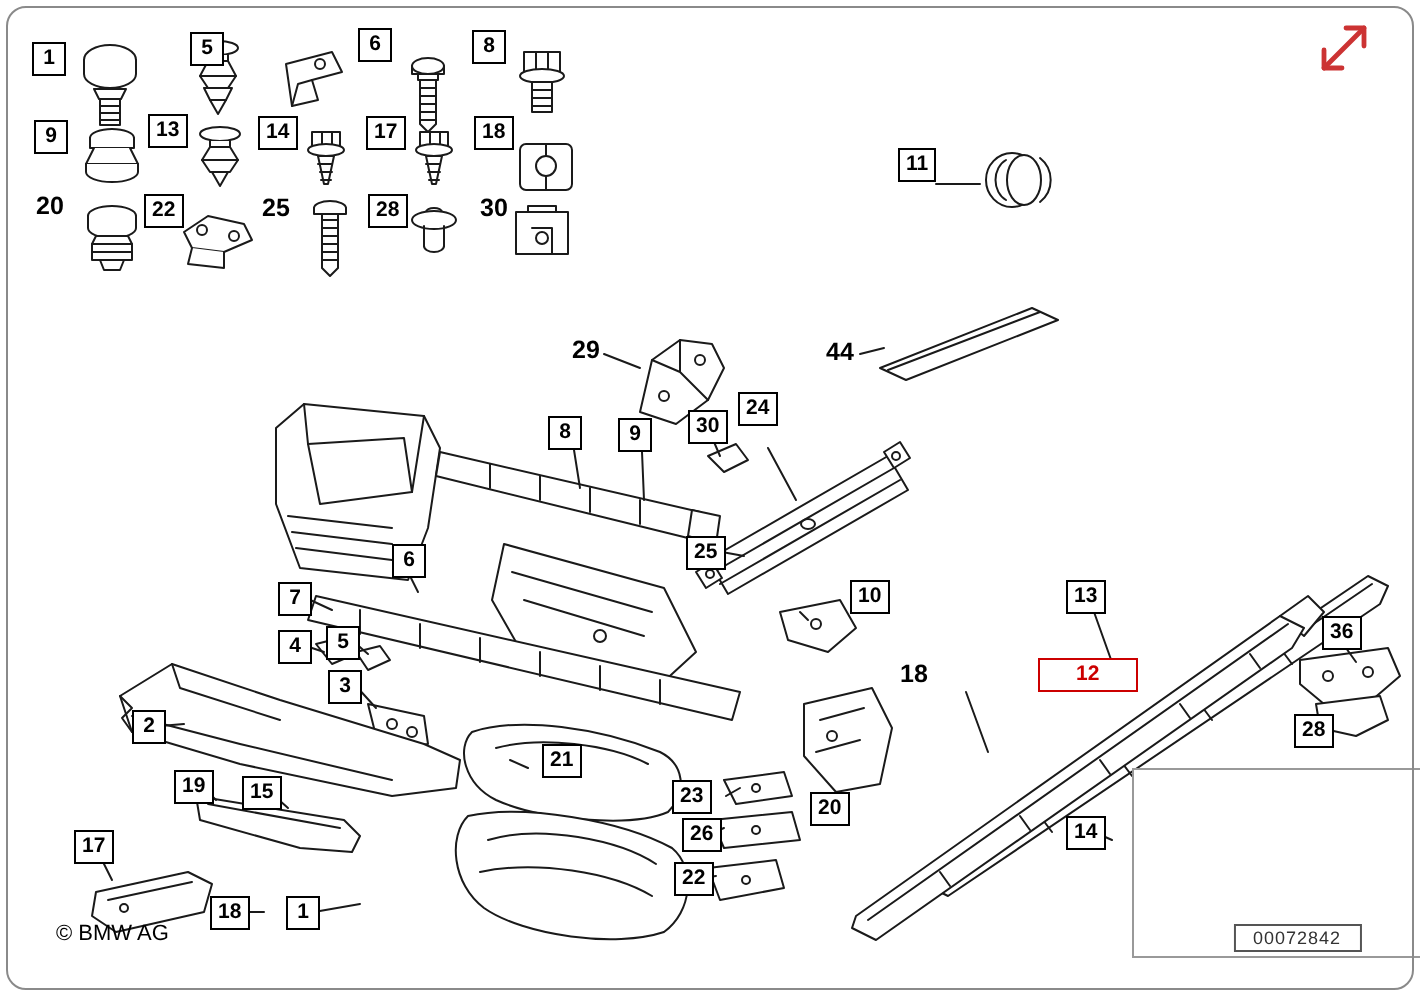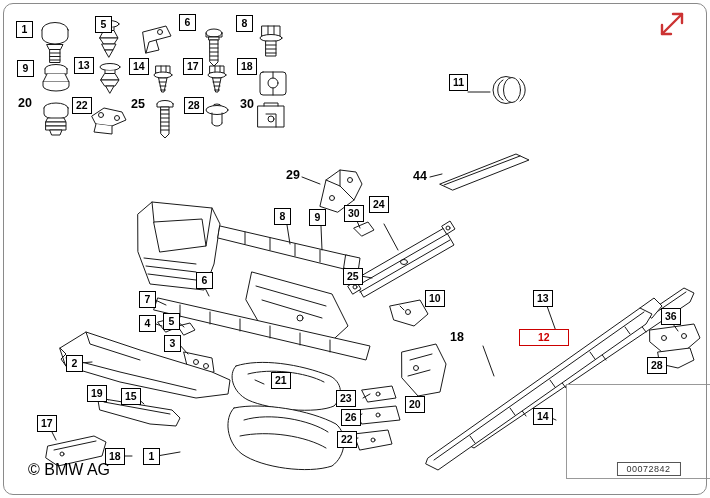--- a/index.html
+++ b/index.html
@@ -6,21 +6,21 @@
     font-family:"Liberation Sans",sans-serif;}
   .page{position:absolute;inset:0;background:#fff;}
   .frame-border{position:absolute;inset:3px;border:1.5px solid #8a8a8a;border-radius:10px;pointer-events:none;}
   svg.art{position:absolute;left:0;top:0;}
   #label-layer{position:absolute;inset:0;}
   .part-label{position:absolute;font-weight:bold;font-size:10.5px;line-height:1;color:#000;
     background:#fff;text-align:center;min-width:9px;cursor:pointer;}
   .part-label.boxed{border:1px solid #000;padding:2px 3px;}
   .part-label.boxed-red{border:1px solid #c00;padding:2px 18px;margin-left:48px;}
   .part-label.plain{font-size:12.5px;padding:1px 2px;background:transparent;}
-  .copyright{position:absolute;left:28px;top:461px;font-size:16px;color:#000;}
+  .copyright{position:absolute;left:28px;top:461px;font-size:11px;color:#000;}
   .thumb-box{position:absolute;left:566px;top:384px;width:132px;height:93px;border:1px solid #999;background:#fff;padding-left:31px;}
   .diagram-number{position:absolute;left:50%;transform:translateX(-50%);bottom:2px;border:1px solid #555;
     background:#fff;font-size:9px;padding:1px 9px;color:#333;letter-spacing:.5px;white-space:nowrap;}
 </style>
 </head>
 <body>
 
 <div class="page">
 
   <svg class="art" width="710" height="498" viewBox="0 0 710 498" stroke="#1a1a1a" stroke-width="1" fill="none" stroke-linejoin="round" stroke-linecap="round">

